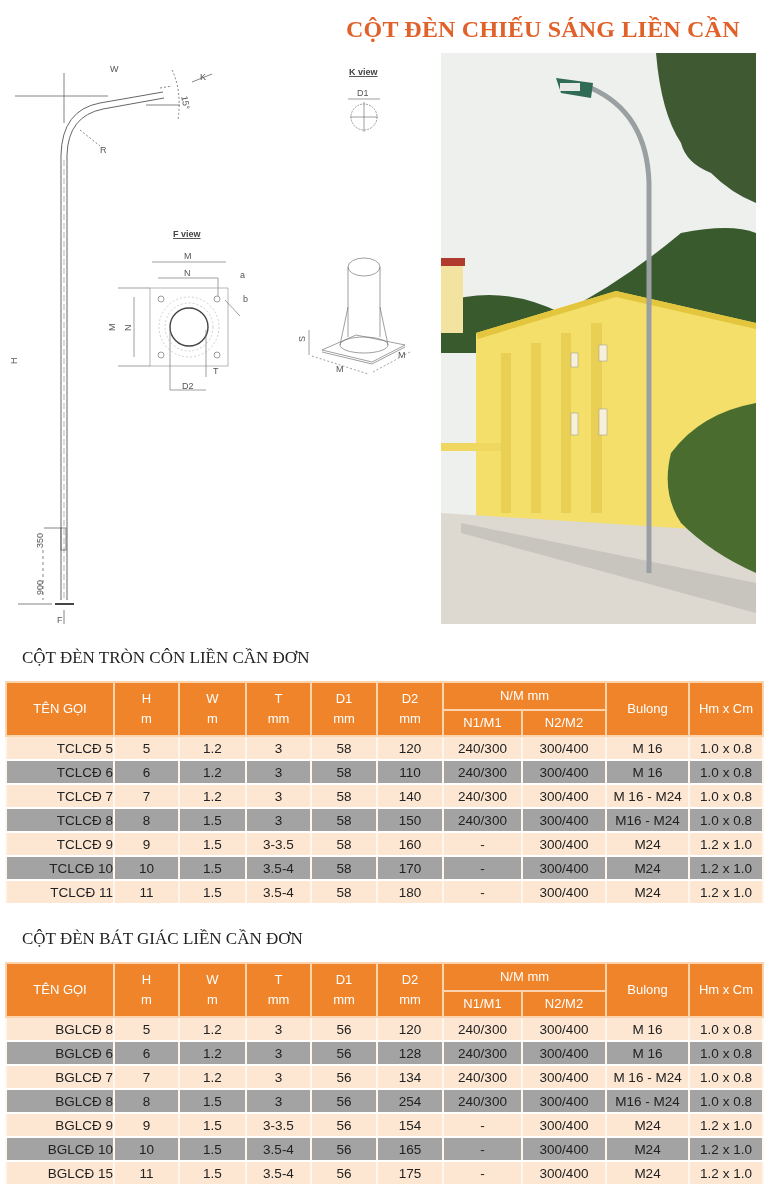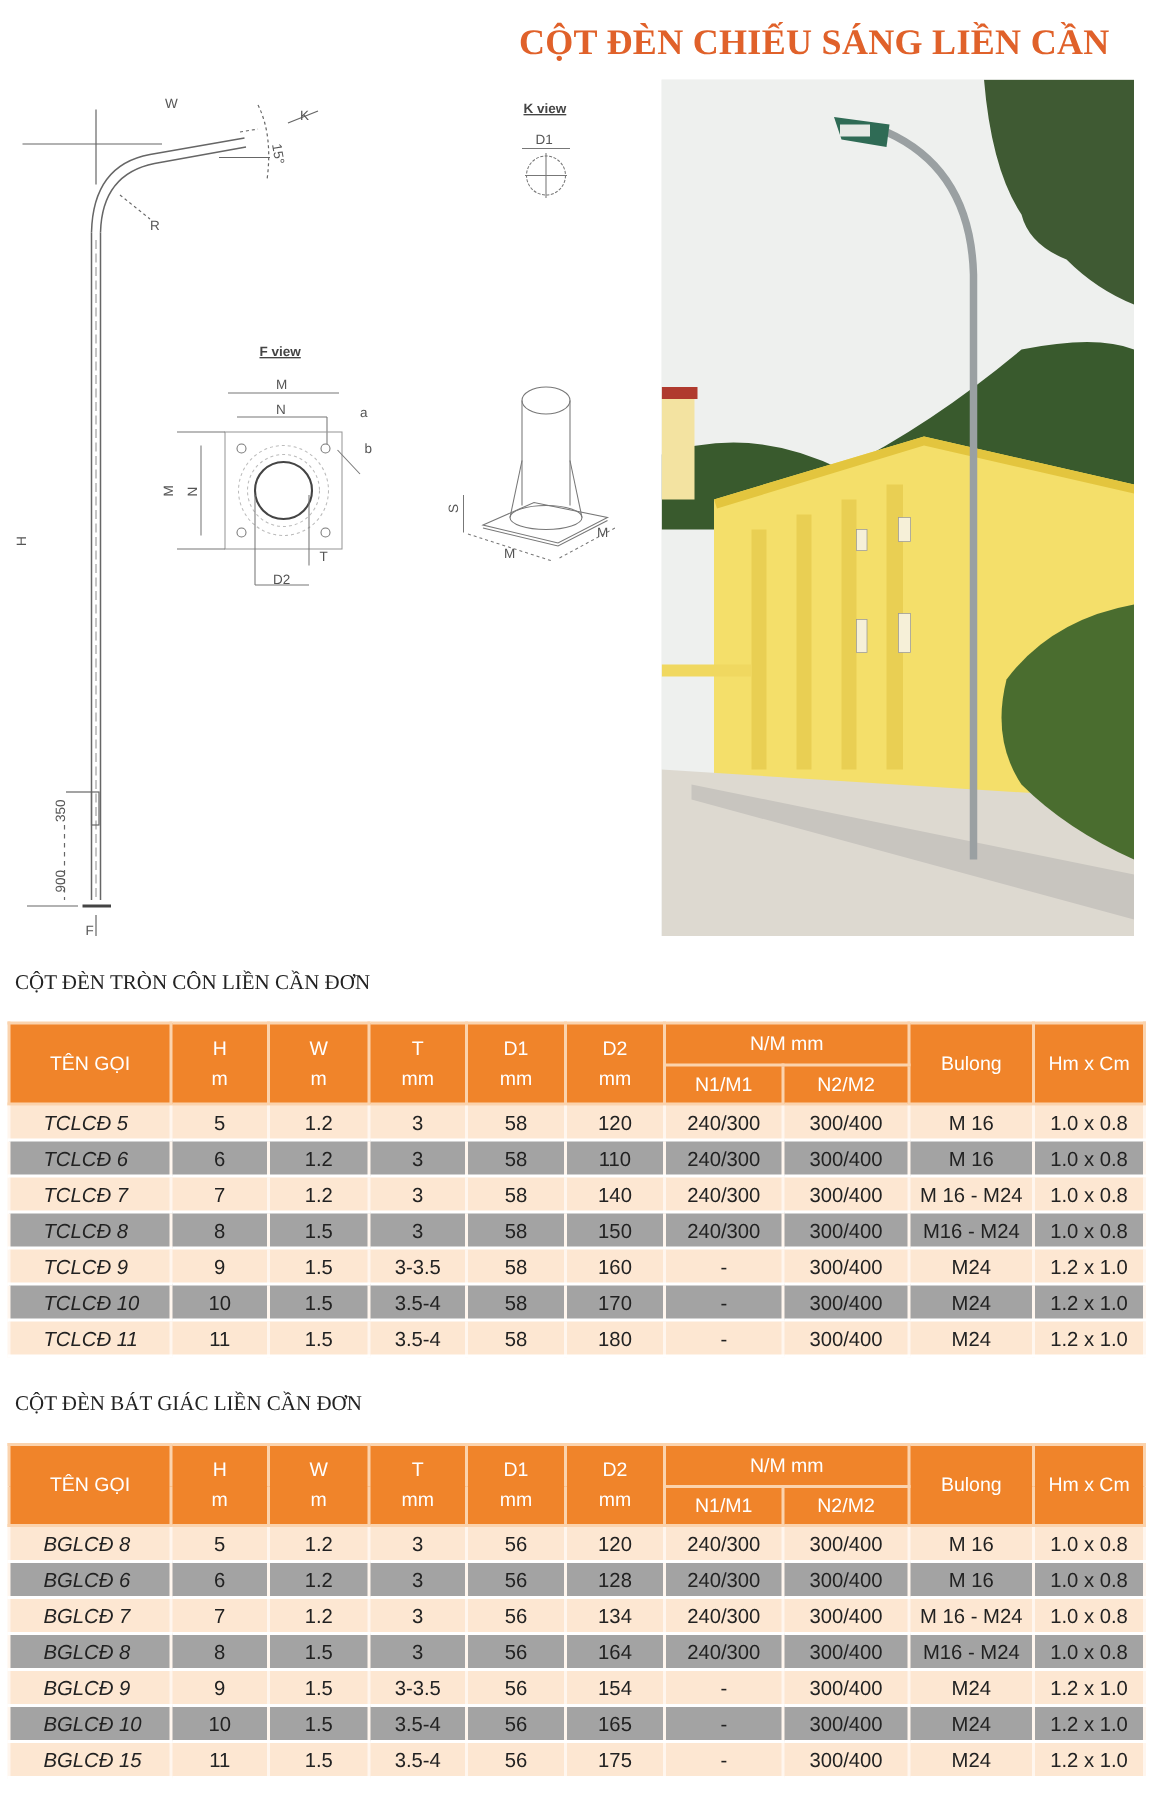--- a/index.html
+++ b/index.html
@@ -15,43 +15,43 @@
 
   .drawing { position: absolute; left: 0; top: 50px; width: 440px; height: 580px; }
   .drawing svg { width: 100%; height: 100%; }
   .dlabel { font-family: "Liberation Sans", sans-serif; font-size: 9px; fill: #555; }
   .dlabel-u { font-family: "Liberation Sans", sans-serif; font-size: 9px; fill: #444; text-decoration: underline; font-weight: bold; }
 
   .photo { position: absolute; left: 441px; top: 53px; width: 315px; height: 571px; overflow: hidden; background: #eef0ee; }
   .photo svg { width: 100%; height: 100%; display: block; }
 
   .section-title {
-    position: absolute; left: 10px;
+    position: absolute; left: 22px;
     font-family: "Liberation Serif", "DejaVu Serif", serif;
-    font-size: 14px; color: #222; white-space: nowrap;
+    font-size: 17px; color: #222; white-space: nowrap;
   }
 
   table.spec {
     position: absolute; left: 5px; width: 757px;
     border-collapse: collapse; table-layout: fixed;
     font-family: "Liberation Sans", "DejaVu Sans", sans-serif;
   }
   table.spec th {
     background: #f0842a; color: #fff; font-weight: normal;
     font-size: 13px; border: 2px solid #fbd3ad; text-align: center; line-height: 1.1;
   }
   table.spec th .u { display: block; margin-top: 5px; }
   table.spec td {
     font-size: 13.5px; color: #222; text-align: center;
     border-left: 2px solid #fff6ee; border-right: 2px solid #fff6ee;
     border-bottom: 2px solid #fff; height: 24px; padding: 0;
   }
   table.spec tr.odd td { background: #fde7d2; }
   table.spec tr.even td { background: #a3a3a3; }
-  table.spec td.name { text-align: left; padding-left: 22px; font-style: italic; }
+  table.spec td.name { text-align: right; padding-left: 22px; }
 </style>
 </head>
 <body>
 
 <div class="main-title">CỘT ĐÈN CHIẾU SÁNG LIỀN CẦN</div>
 
 <div class="drawing">
   <svg viewBox="0 50 440 580" xmlns="http://www.w3.org/2000/svg">
     <g stroke="#666" fill="none" stroke-width="0.8">
 
@@ -373,21 +373,21 @@
         <td>300/400</td>
         <td>M 16 - M24</td>
         <td>1.0 x 0.8</td>
     </tr>
     <tr class="even">
       <td class="name">BGLCĐ 8</td>
         <td>8</td>
         <td>1.5</td>
         <td>3</td>
         <td>56</td>
-        <td>164</td>
+        <td>254</td>
         <td>240/300</td>
         <td>300/400</td>
         <td>M16 - M24</td>
         <td>1.0 x 0.8</td>
     </tr>
     <tr class="odd">
       <td class="name">BGLCĐ 9</td>
         <td>9</td>
         <td>1.5</td>
         <td>3-3.5</td>

